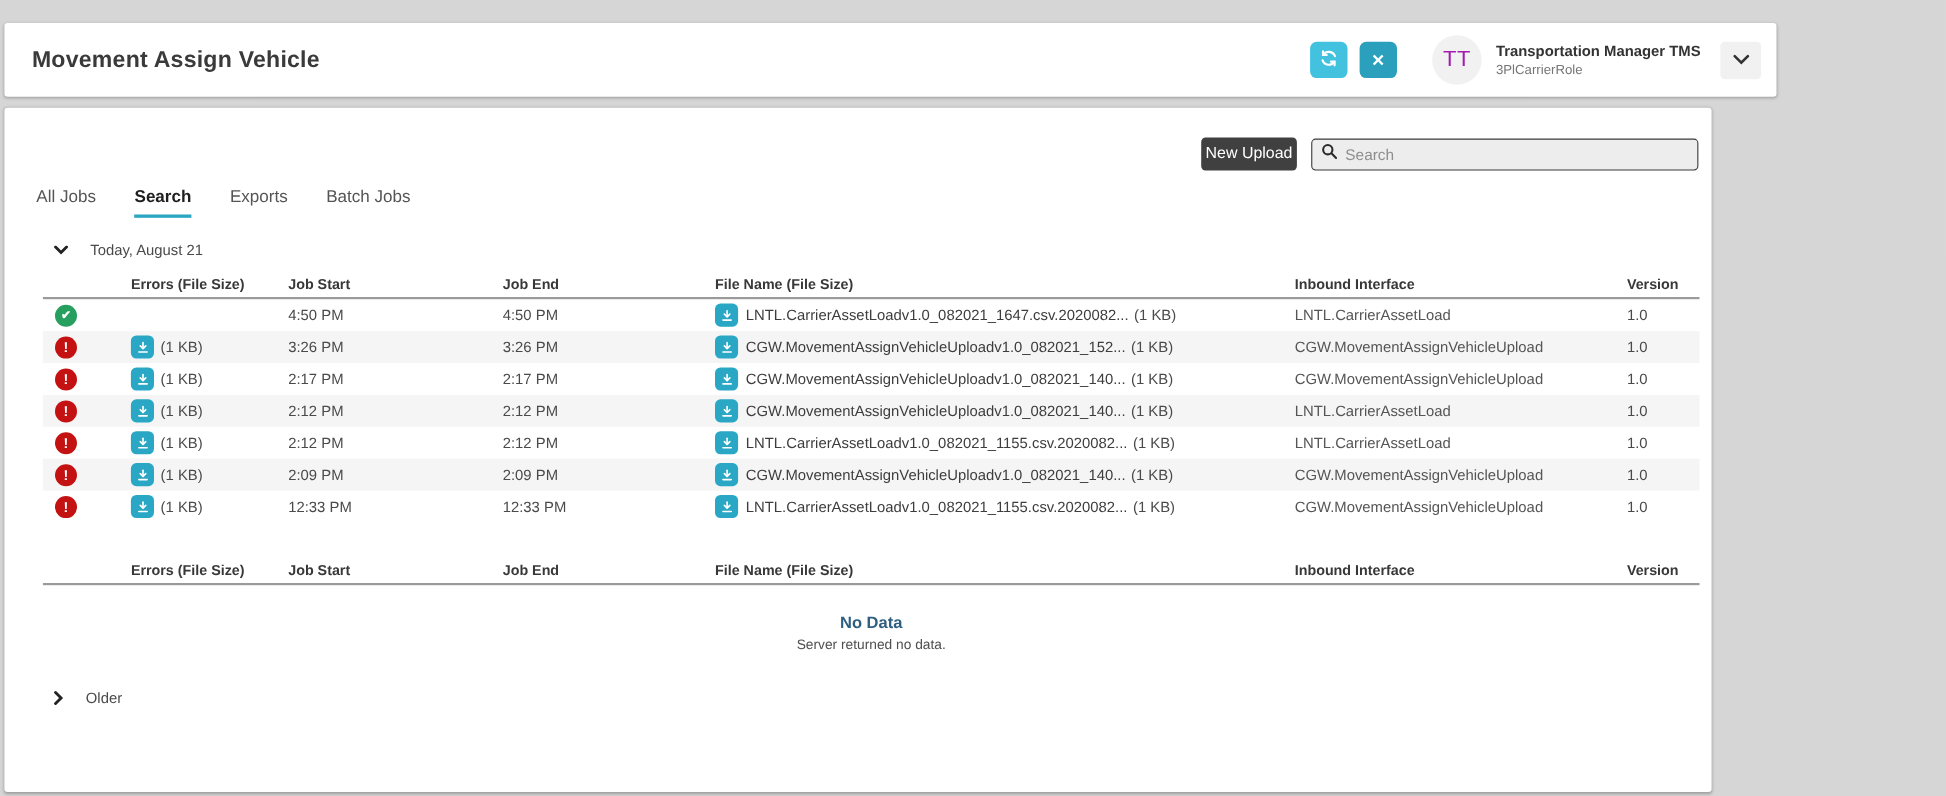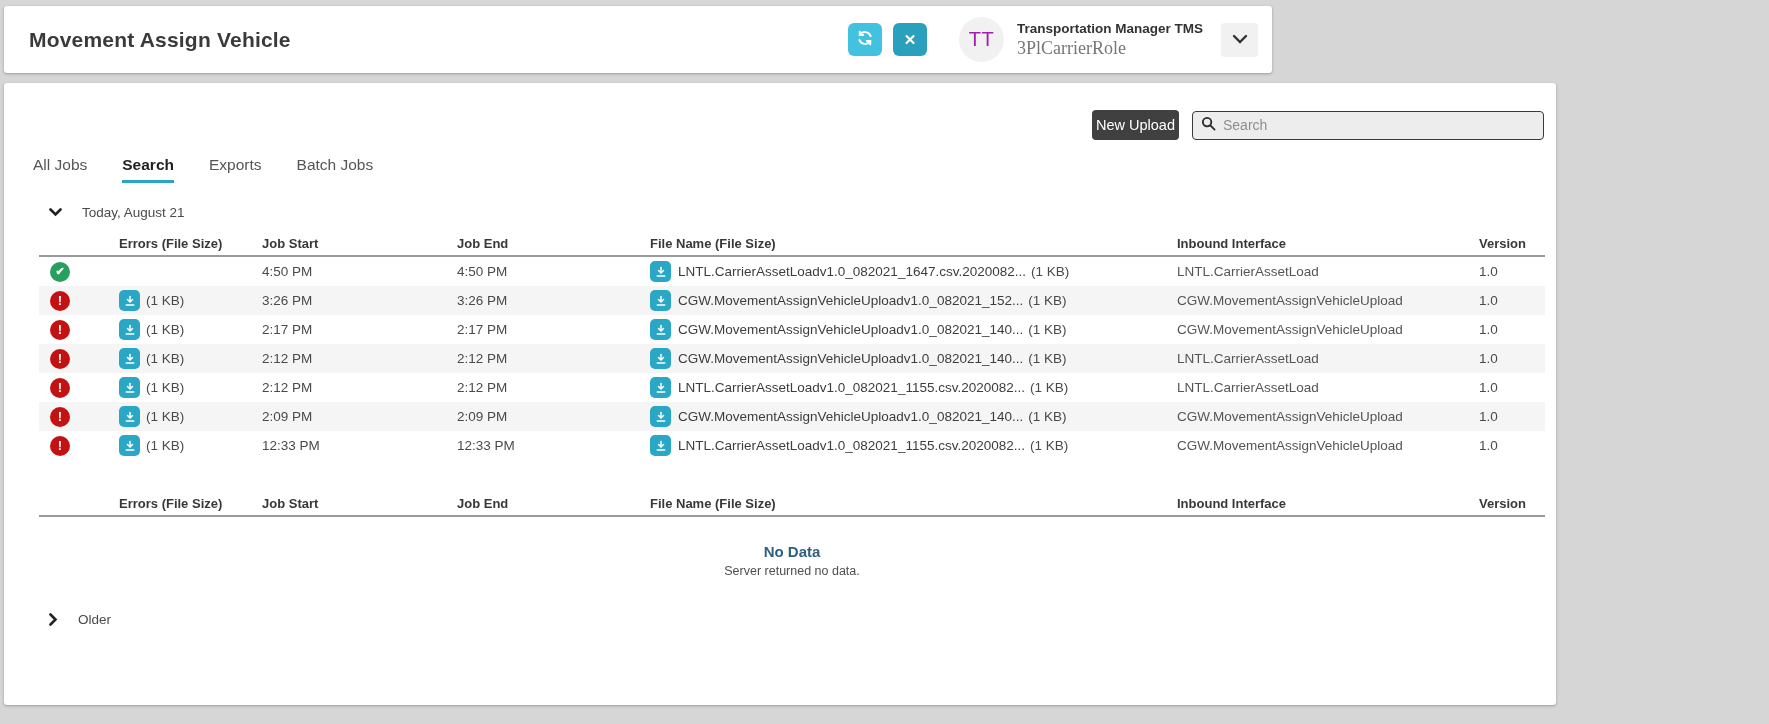--- a/index.html
+++ b/index.html
@@ -1,33 +1,33 @@
 <!DOCTYPE html>
 <html><head>
 <meta charset="utf-8">
 <style>
   * { margin:0; padding:0; box-sizing:border-box; }
   html,body { width:1769px; height:724px; background:#d6d6d6; overflow:hidden;
               font-family:"Liberation Sans", sans-serif; }
 
   
-  .topbar { margin:6px 4px 0 4px; width:1268px; height:67px; background:#fff;
+  .topbar { margin:21px 4px 0 4px; width:1611px; height:67px; background:#fff;
             border-radius:3px; box-shadow:0 1px 3px rgba(0,0,0,.28);
             display:flex; align-items:center;justify-content:flex-end; }
   .page-title { margin-left:25px; font-size:21px; font-weight:bold; color:#3a3a3a; letter-spacing:.2px; }
   .topbar-right { margin-left:auto; margin-right:14px; display:flex; align-items:center; }
   .icon-btn { width:34px; height:33px; border:none; border-radius:6px; display:flex;
               align-items:center; justify-content:center; cursor:pointer; }
   .refresh-btn { background:#42c2df; margin-right:11px; }
   .close-btn { background:#2ba0bd; color:#fff; font-size:15px; font-weight:bold; }
   .avatar { width:45px; height:45px; border-radius:50%; background:#f1f1f1; color:#a21caf;
             font-size:20px; display:flex; align-items:center; justify-content:center;
             margin:0 13px 0 32px; letter-spacing:.5px; }
   .user-name { font-size:13.5px; font-weight:bold; color:#333; }
-  .user-role { font-size:18px; color:#767676; margin-top:2px;font-family:Liberation Serif, serif; }
+  .user-role { font-size:12px; color:#767676; margin-top:2px; }
   .caret-btn { width:37px; height:34px; background:#f1f1f1; border:none; border-radius:4px;
                margin-left:18px; display:flex; align-items:center; justify-content:center; cursor:pointer; }
 
   
   .card { margin:10px 4px 0 4px; width:1552px; height:622px; background:#fff;
           border-radius:3px; box-shadow:0 1px 3px rgba(0,0,0,.28); position:relative; }
 
   .toolbar { display:flex; justify-content:flex-end; align-items:center; padding:27px 12px 0 0; }
   .new-upload-btn { background:#404040; color:#fff; border:none; border-radius:4px;
                     font-size:14.5px; padding:7px 4px; cursor:pointer; font-family:inherit; }

